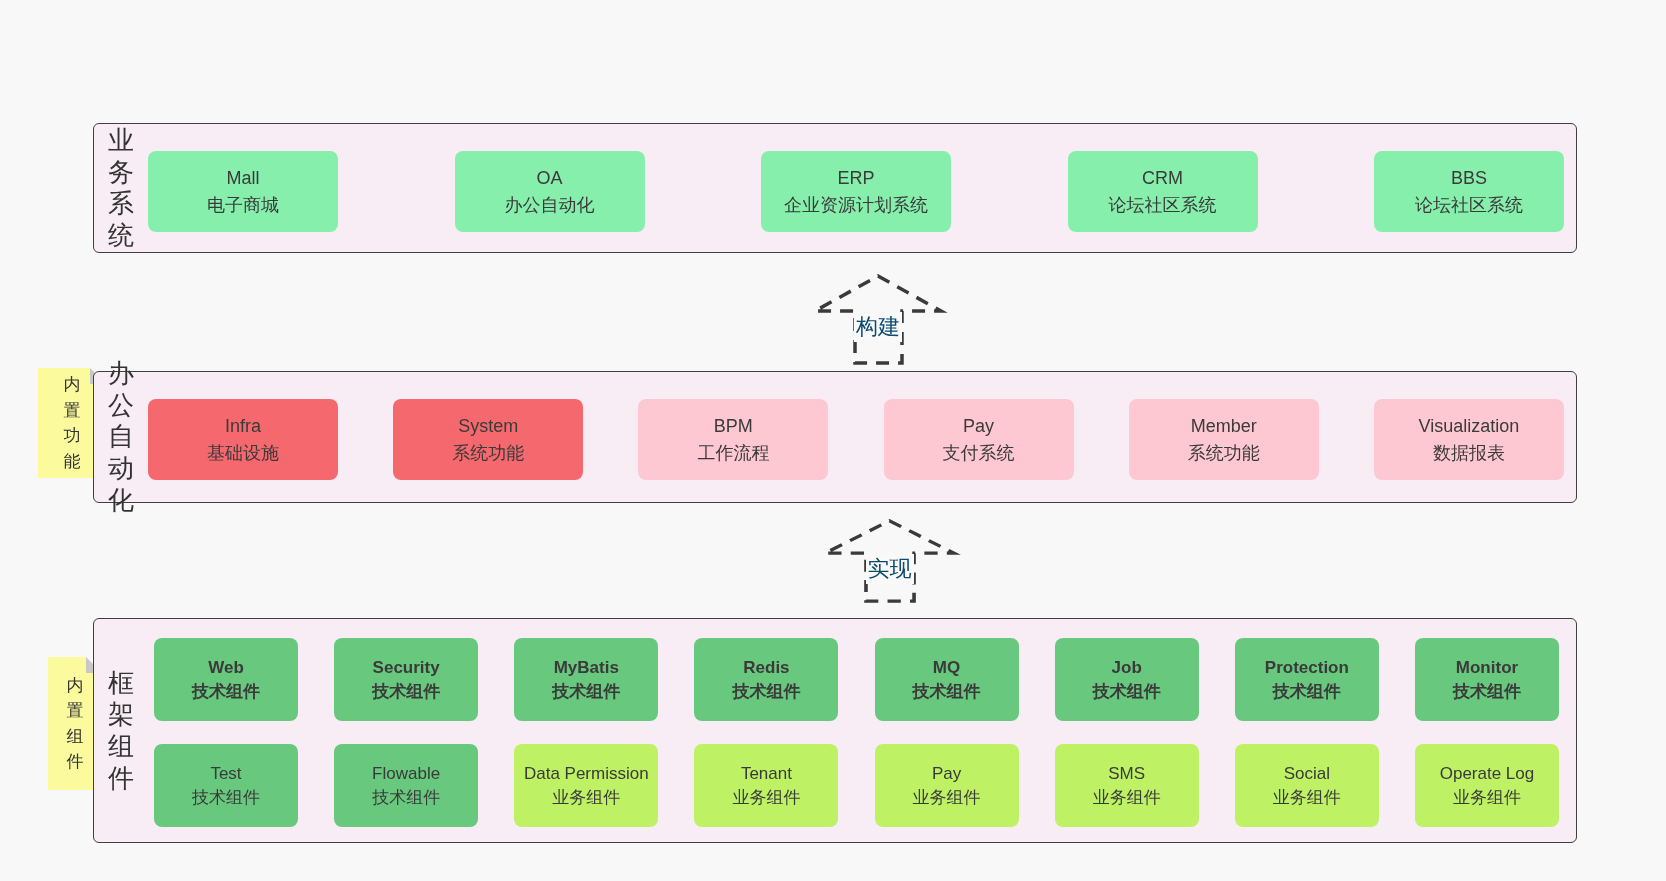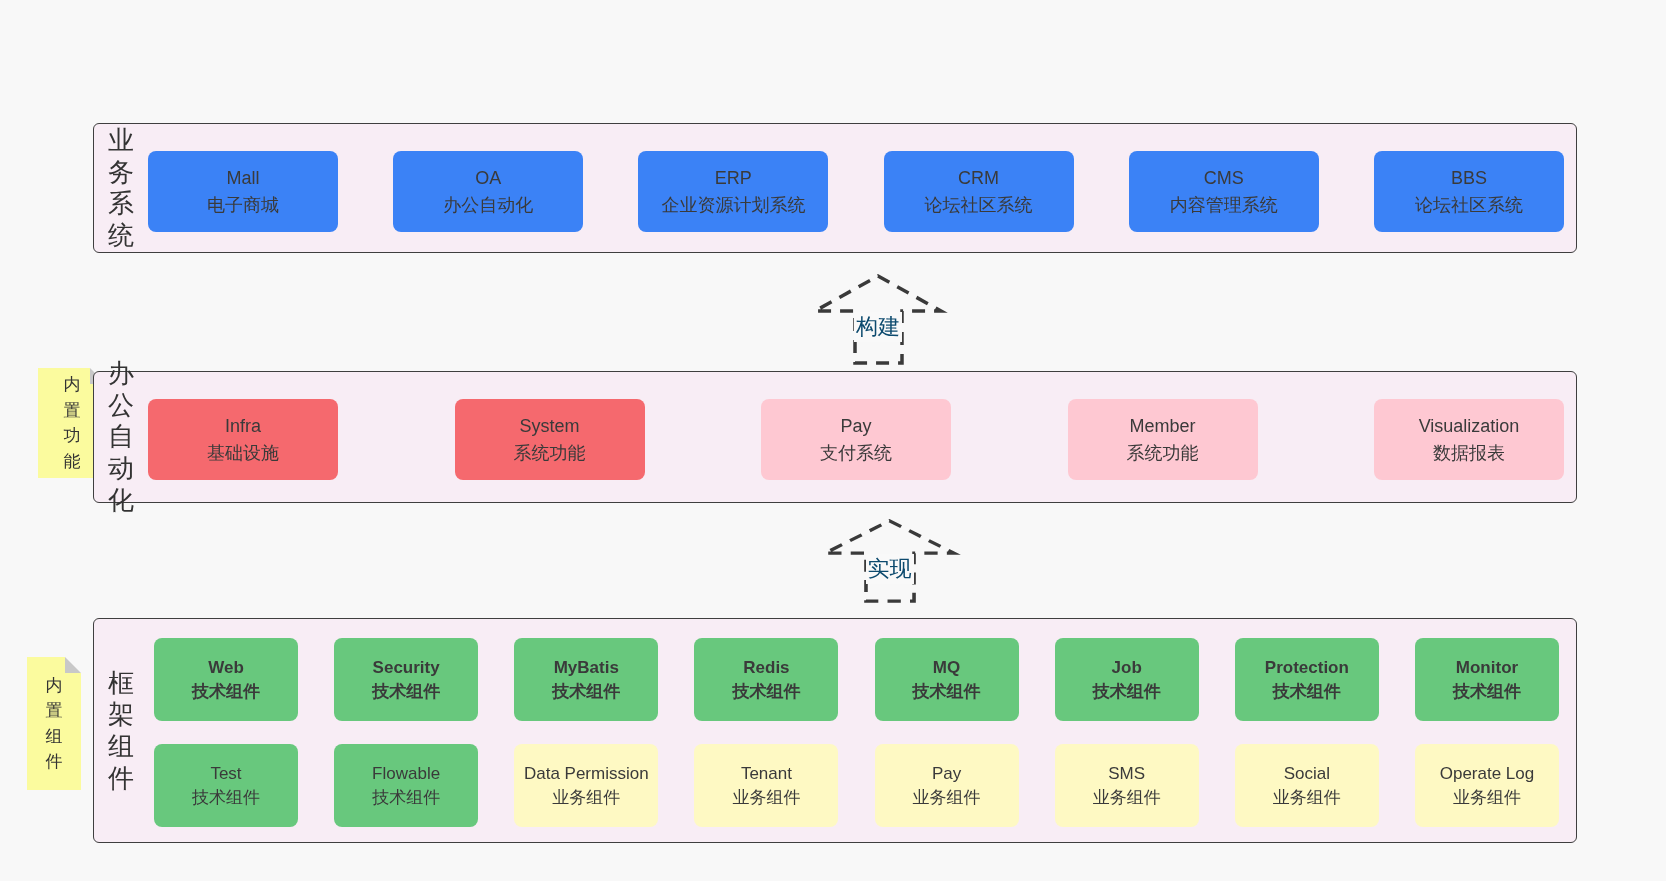--- a/index.html
+++ b/index.html
@@ -42,25 +42,25 @@
     box-sizing:border-box;
     border-radius:8px;
     display:flex; flex-direction:column;
     align-items:center; justify-content:center;
     text-align:center;
     font-size:18px; line-height:1.45;
     color:#3a3a3a;
     padding:2px 4px;
   }
   .modules .module { width:190px; }
-  .blue       { background:#3b82f6; }
+  .blue       { background:#86efac; }
   .red        { background:#f5696e; }
   .pink       { background:#fec8d2; }
   .green      { background:#68c87d; }
-  .lightgreen { background:#fef9c3; }
+  .lightgreen { background:#bef264; }
 
   .mrow {
     position:absolute; left:60px; right:17px;
     display:flex; justify-content:space-between;
   }
   .mrow .module { width:144px; font-size:17px; line-height:1.4; }
   .mrow-1 { top:19px;  height:83px;font-weight:bold; }
   .mrow-2 { top:125px; height:83px; }
 
   
@@ -82,21 +82,21 @@
 
   
   .sticky { position:absolute; background:#fbfb9e; }
   .sticky::before {
     content:""; position:absolute; top:0; right:0;
     width:0; height:0;
     border-bottom:16px solid #c8c8c8;
     border-right:16px solid #f8f8f8;
   }
   .sticky-1 { left:38px; top:368px; width:68px; height:110px; }
-  .sticky-2 { left:27px; top:657px; width:54px; height:133px; }
+  .sticky-2 { left:48px; top:657px; width:54px; height:133px; }
   .sticky-text {
     position:absolute; left:50%; top:50%;
     transform:translate(-50%,-50%);
     width:1em; word-break:break-all;
     text-align:center;
     font-size:17px; line-height:1.5;
     color:#333;
   }
 </style>
 </head>
@@ -117,24 +117,20 @@
       </div>
       <div class="module blue">
         <span>ERP</span>
         <span>企业资源计划系统</span>
       </div>
       <div class="module blue">
         <span>CRM</span>
         <span>论坛社区系统</span>
       </div>
       <div class="module blue">
-        <span>CMS</span>
-        <span>内容管理系统</span>
-      </div>
-      <div class="module blue">
         <span>BBS</span>
         <span>论坛社区系统</span>
       </div>
     </div>
   </section>
 
   <div class="arrow arrow-1">
     <svg viewBox="0 0 132 91" preserveAspectRatio="none">
       <polygon points="66,2 129,37 90,37 90,89 43,89 43,37 3,37"></polygon>
     </svg>
@@ -150,20 +146,24 @@
     <div class="modules modules-row1">
       <div class="module red">
         <span>Infra</span>
         <span>基础设施</span>
       </div>
       <div class="module red">
         <span>System</span>
         <span>系统功能</span>
       </div>
       <div class="module pink">
+        <span>BPM</span>
+        <span>工作流程</span>
+      </div>
+      <div class="module pink">
         <span>Pay</span>
         <span>支付系统</span>
       </div>
       <div class="module pink">
         <span>Member</span>
         <span>系统功能</span>
       </div>
       <div class="module pink">
         <span>Visualization</span>
         <span>数据报表</span>

